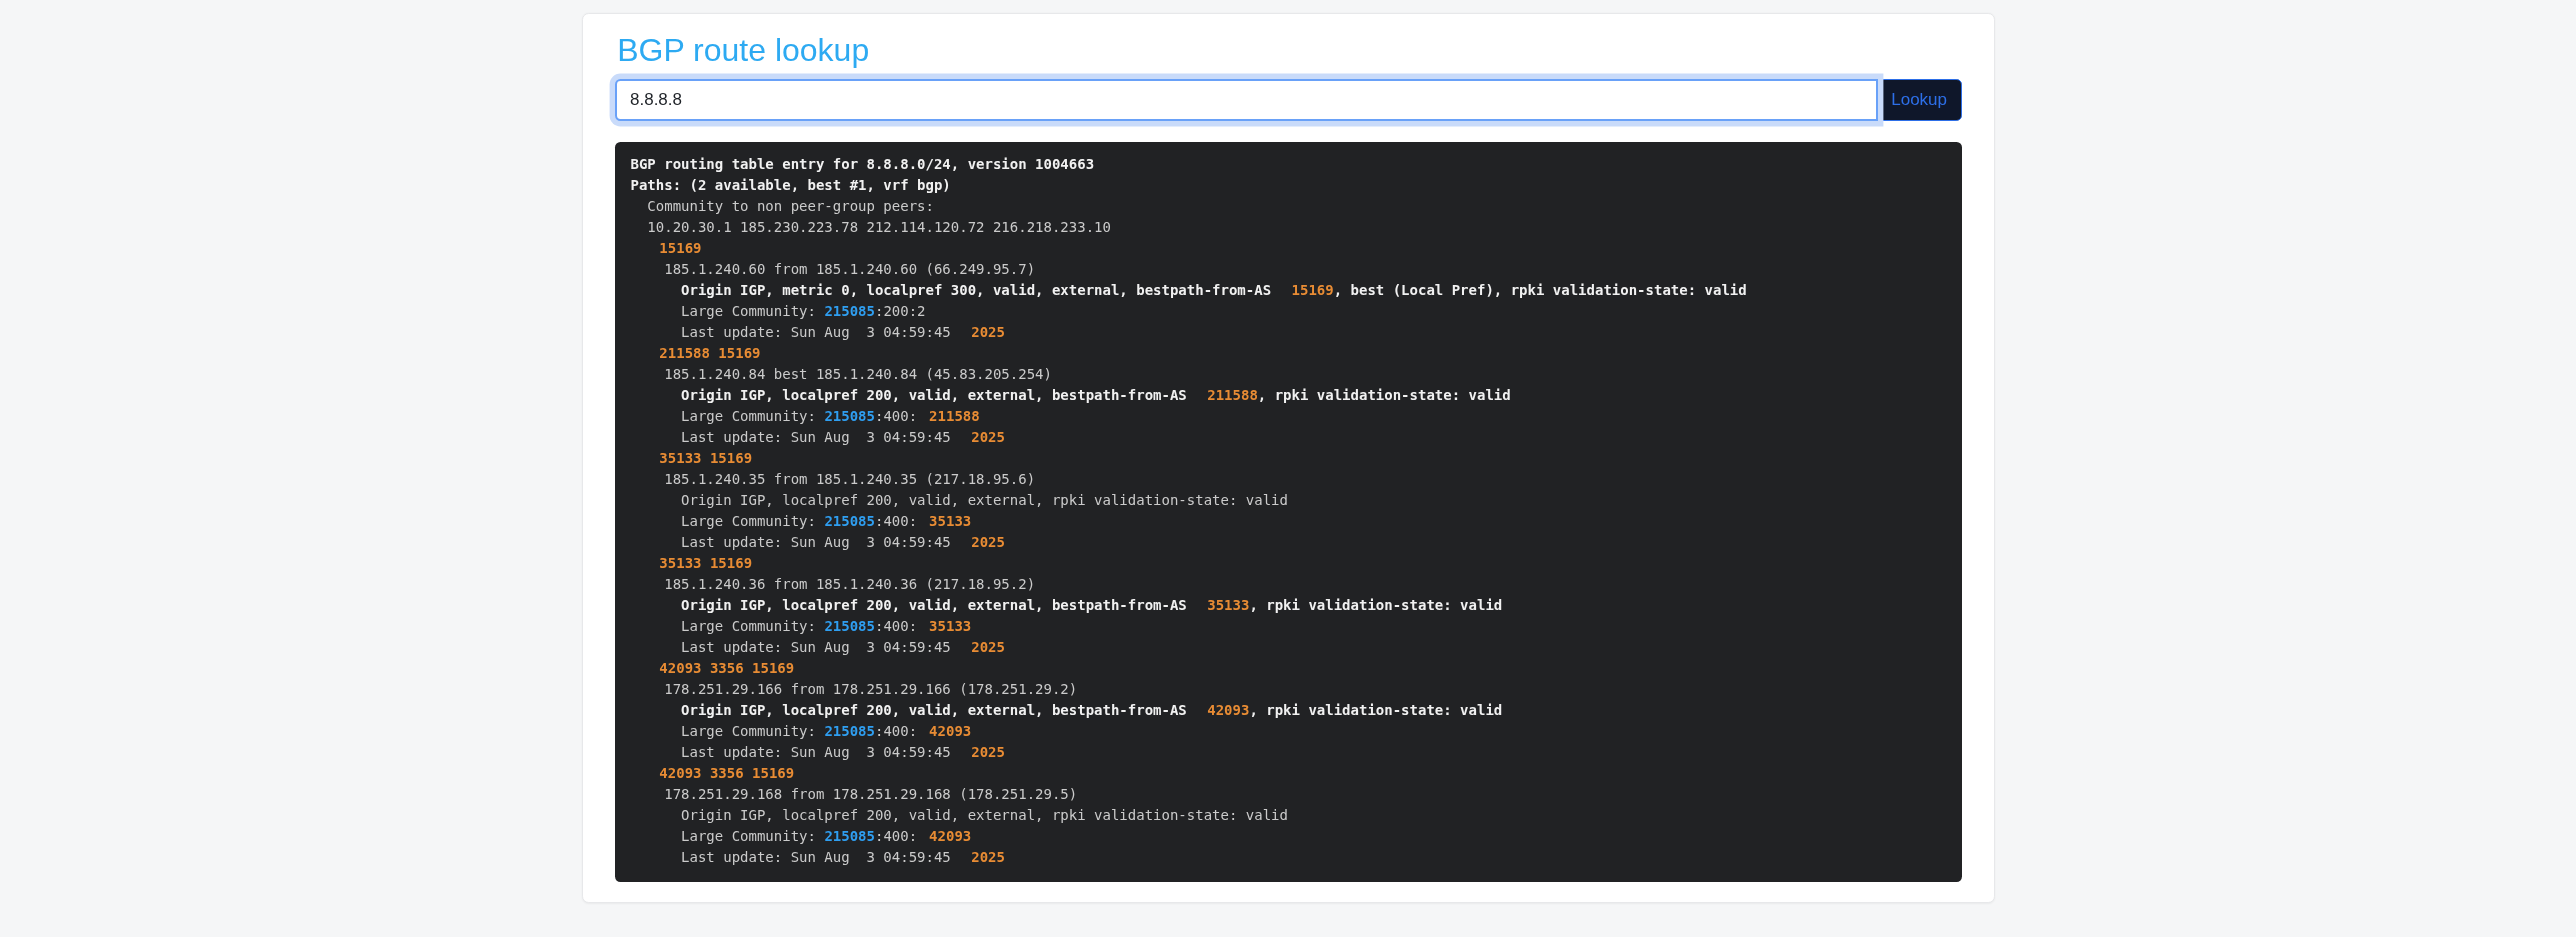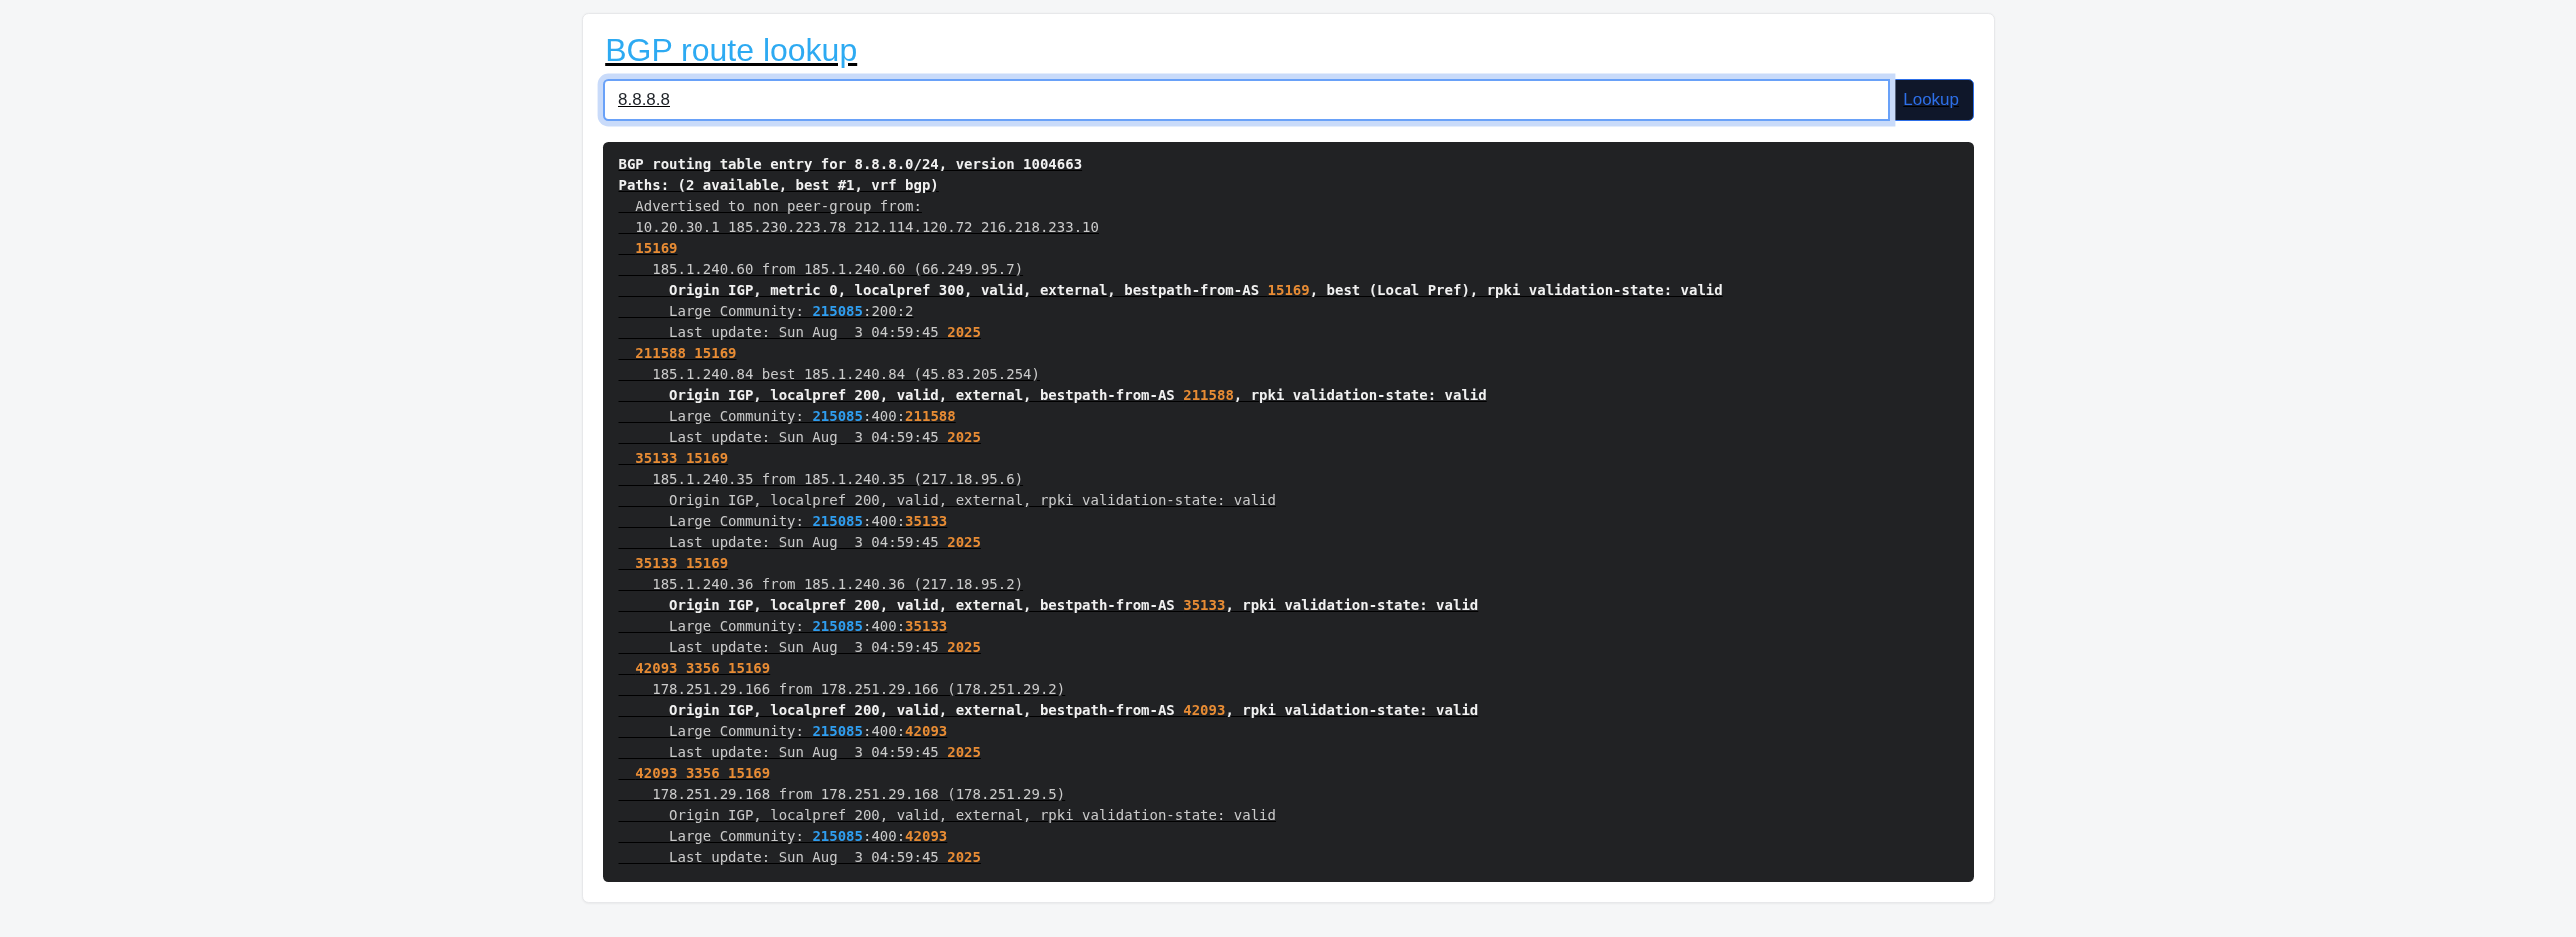--- a/index.html
+++ b/index.html
@@ -14,22 +14,21 @@
     width:2576px;height:938px;overflow:hidden;
     background:var(--page-bg);
     font-family:"Liberation Sans",sans-serif;
   }
   .card{
     width:1413px;margin:13px auto 0;
     background:var(--card-bg);
     border:0.7px solid var(--card-border);
     border-radius:6.7px;
     box-shadow:0 0.7px 2px rgba(0,0,0,0.05);
-    padding:16px 20px 20px;
-    text-decoration:underline;
+    padding:16px 32px 20px;
   }
   .title{
     margin:0 2.7px 8.8px;
     font-size:32px;line-height:1.25;font-weight:500;
     color:var(--title);
   }
   .lookup-form{display:flex;align-items:flex-end;height:42px;margin:0 0 21.6px;}
   .ip-input{
     flex:1;height:42px;
     font-family:"Liberation Sans",sans-serif;
@@ -49,37 +48,37 @@
     position:relative;z-index:1;cursor:pointer;
   }
   .terminal{
     margin:0;background:var(--term-bg);color:var(--term-text);
     border-radius:5.4px;padding:11.5px 16px 14px;
     font-family:"DejaVu Sans Mono",monospace;
     font-size:14px;line-height:1.5;
     white-space:pre;overflow:hidden;
   }
   .t-b{color:var(--term-bold);font-weight:bold;text-align:right;}
-  .t-o{color:var(--as-orange);font-weight:bold;}
+  .t-o{color:var(--as-orange);font-weight:bold;margin-left:12px;}
   .t-l{color:var(--comm-blue);font-weight:bold;}
 </style>
 </head>
 <body>
 
 <div class="card">
   <h1 class="title">BGP route lookup</h1>
 
   <div class="lookup-form">
     <input class="ip-input" type="text" value="8.8.8.8" style="">
     <button class="lookup-btn">Lookup</button>
   </div>
 
   <pre class="terminal"><span><span class="t-b">BGP routing table entry for 8.8.8.0/24, version 1004663</span></span>
 <span><span class="t-b">Paths: (2 available, best #1, vrf bgp)</span></span>
-<span><span>  Advertised to non peer-group from:</span></span>
+<span><span>  Community to non peer-group peers:</span></span>
 <span><span>  10.20.30.1 185.230.223.78 212.114.120.72 216.218.233.10</span></span>
 <span><span>  </span><span class="t-o">15169</span></span>
 <span><span>    185.1.240.60 from 185.1.240.60 (66.249.95.7)</span></span>
 <span><span>      </span><span class="t-b">Origin IGP, metric 0, localpref 300, valid, external, bestpath-from-AS </span><span class="t-o">15169</span><span class="t-b">, best (Local Pref), rpki validation-state: valid</span></span>
 <span><span>      Large Community: </span><span class="t-l">215085</span><span>:200:2</span></span>
 <span><span>      Last update: Sun Aug  3 04:59:45 </span><span class="t-o">2025</span></span>
 <span><span>  </span><span class="t-o">211588 15169</span></span>
 <span><span>    185.1.240.84 best 185.1.240.84 (45.83.205.254)</span></span>
 <span><span>      </span><span class="t-b">Origin IGP, localpref 200, valid, external, bestpath-from-AS </span><span class="t-o">211588</span><span class="t-b">, rpki validation-state: valid</span></span>
 <span><span>      Large Community: </span><span class="t-l">215085</span><span>:400:</span><span class="t-o">211588</span></span>

